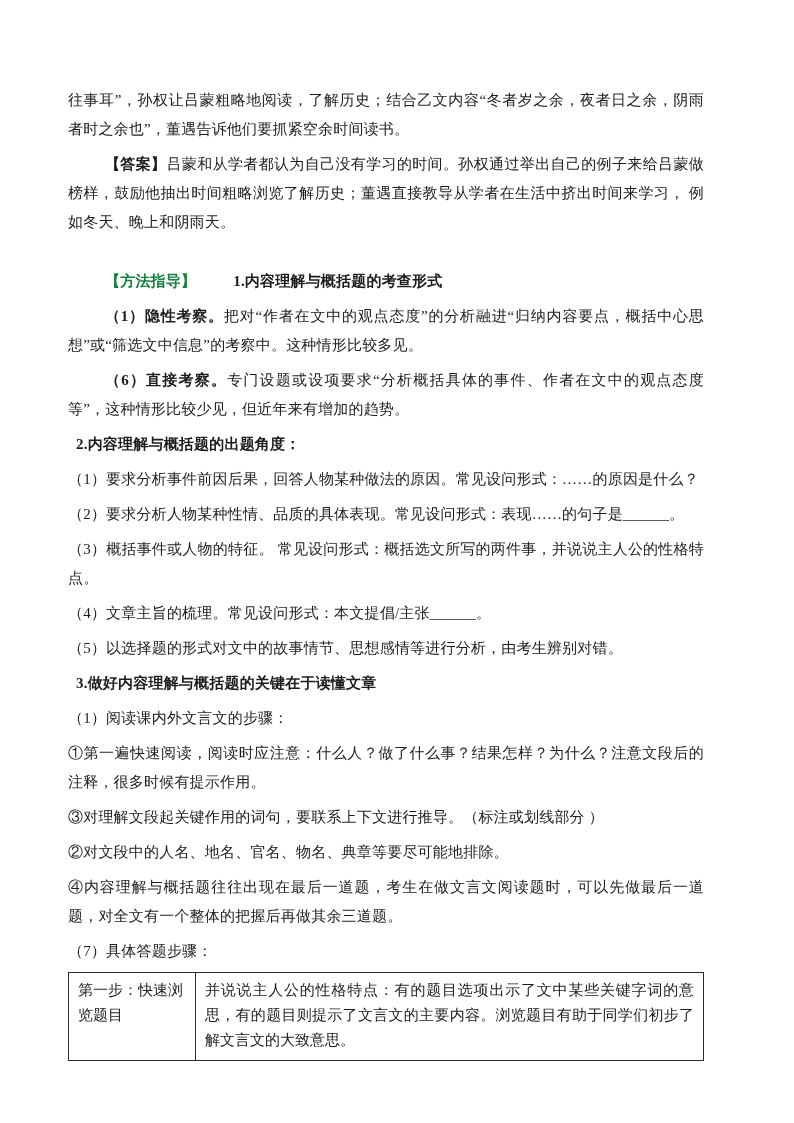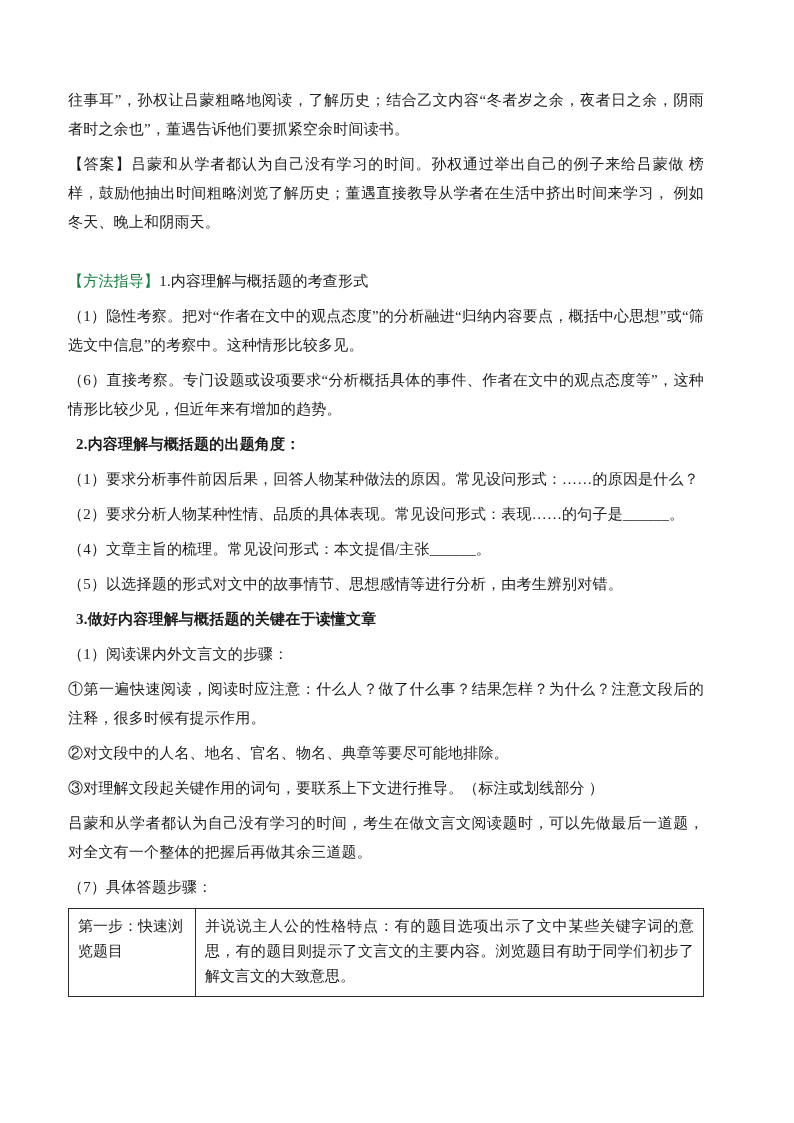--- a/index.html
+++ b/index.html
@@ -20,21 +20,21 @@
     height: 1123px;
     padding: 86px 66px 30px 68px;
   }
   .para {
     margin: 0 0 6px 0;
     font-size: 15px;
     line-height: 29px;
     text-align: justify;
     letter-spacing: 0.2px;
   }
-  .bold { font-weight: normal; }
+  .bold { font-weight: bold; margin-left: 37px; }
   .red  { color: #15803d; }
   .heading { font-weight: bold; }
   .gap-top    { margin-top: 30px; }
   .gap-top-sm { margin-top: 6px; margin-left: 8px; }
   table.answer-steps {
     width: 100%;
     border-collapse: collapse;
     margin-top: 6px;
   }
   table.answer-steps td {
@@ -71,31 +71,32 @@
   </p>
 
   <p class="para">
     <span class="bold">（6）直接考察。</span><span>专门设题或设项要求“分析概括具体的事件、作者在文中的观点态度等”，这种情形比较少见，但近年来有增加的趋势。</span>
   </p>
 
   <p class="para heading gap-top-sm">2.内容理解与概括题的出题角度：</p>
 
   <p class="para">（1）要求分析事件前因后果，回答人物某种做法的原因。常见设问形式：……的原因是什么？</p>
   <p class="para">（2）要求分析人物某种性情、品质的具体表现。常见设问形式：表现……的句子是______。</p>
+  <p class="para">（3）概括事件或人物的特征。 常见设问形式：概括选文所写的两件事，并说说主人公的性格特点。</p>
   <p class="para">（4）文章主旨的梳理。常见设问形式：本文提倡/主张______。</p>
   <p class="para">（5）以选择题的形式对文中的故事情节、思想感情等进行分析，由考生辨别对错。</p>
 
   <p class="para heading gap-top-sm">3.做好内容理解与概括题的关键在于读懂文章</p>
 
   <p class="para">（1）阅读课内外文言文的步骤：</p>
 
   <p class="para">①第一遍快速阅读，阅读时应注意：什么人？做了什么事？结果怎样？为什么？注意文段后的注释，很多时候有提示作用。</p>
+  <p class="para">③对理解文段起关键作用的词句，要联系上下文进行推导。（标注或划线部分 ）</p>
   <p class="para">②对文段中的人名、地名、官名、物名、典章等要尽可能地排除。</p>
-  <p class="para">③对理解文段起关键作用的词句，要联系上下文进行推导。（标注或划线部分 ）</p>
-  <p class="para">吕蒙和从学者都认为自己没有学习的时间，考生在做文言文阅读题时，可以先做最后一道题，对全文有一个整体的把握后再做其余三道题。</p>
+  <p class="para">④内容理解与概括题往往出现在最后一道题，考生在做文言文阅读题时，可以先做最后一道题，对全文有一个整体的把握后再做其余三道题。</p>
 
   <p class="para">（7）具体答题步骤：</p>
 
   <table class="answer-steps">
     <tbody>
       <tr>
         <td class="step-col">第一步：快速浏览题目</td>
         <td>并说说主人公的性格特点：有的题目选项出示了文中某些关键字词的意思，有的题目则提示了文言文的主要内容。浏览题目有助于同学们初步了解文言文的大致意思。</td>
       </tr>
     </tbody>

